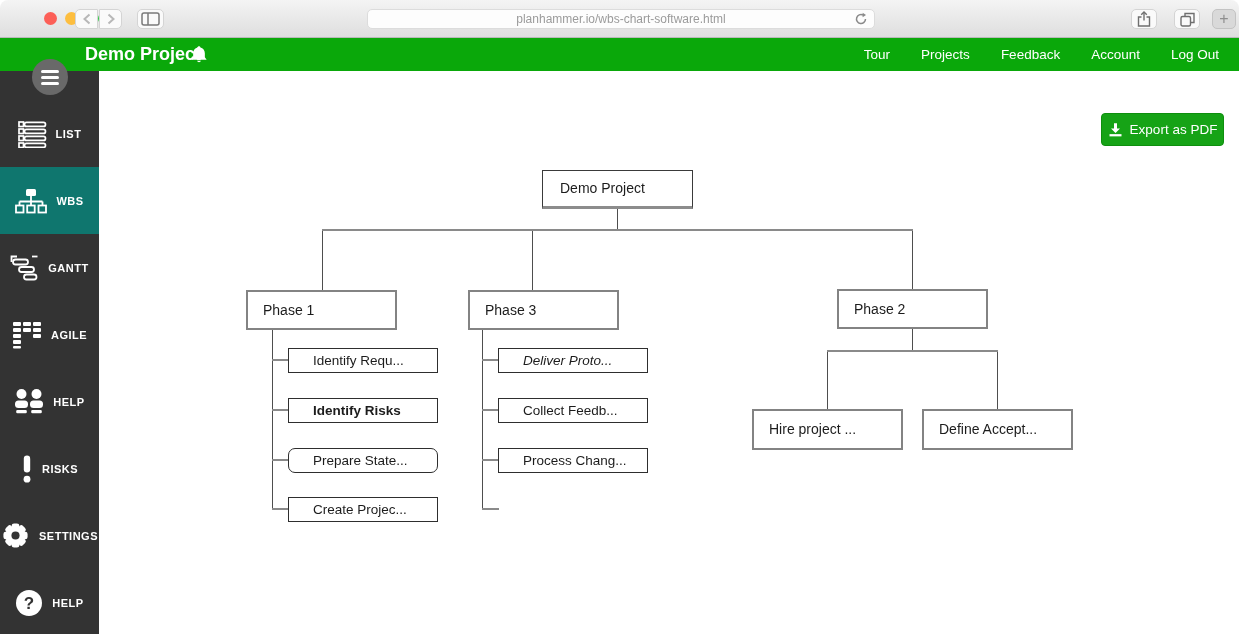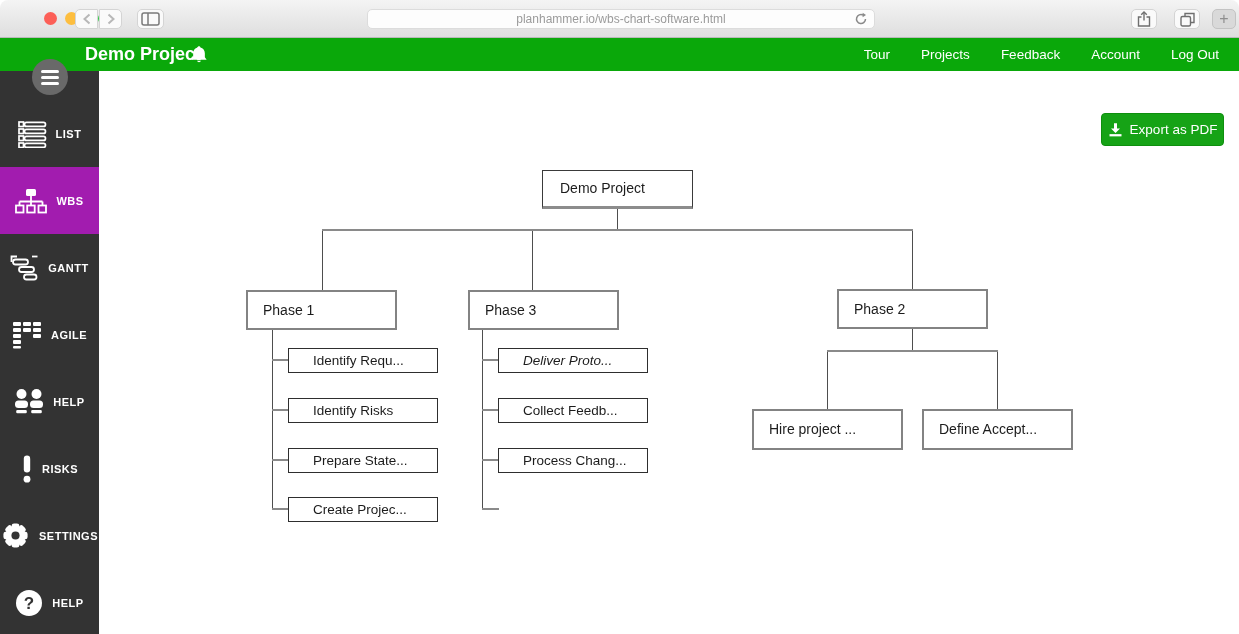--- a/index.html
+++ b/index.html
@@ -36,21 +36,21 @@
   .navbar .title { position:absolute; left:85px; color:#fff; font-size:18px; font-weight:600; }
   .navbar .bell { position:absolute; left:190px; top:7px; }
   .nav-links { position:absolute; right:20px; display:flex; gap:31px; }
   .nav-links a { color:#fff; font-size:13.5px; text-decoration:none; cursor:pointer; }
 
   
   .sidebar { position:absolute; left:0; top:71px; width:99px; height:563px;
     background:#333333; padding-top:29px; }
   .side-item { width:99px; height:67px; display:flex; flex-direction:row;
     align-items:center; justify-content:center; gap:9px; cursor:pointer; }
-  .side-item.active { background:#a21caf; }
+  .side-item.active { background:#0f766e; }
   .side-item .lbl { color:#fff; font-size:11px; font-weight:bold; letter-spacing:.5px; }
   .hamburger { position:absolute; left:32px; top:59px; width:36px; height:36px;
     border-radius:50%; background:#696969; z-index:40; display:flex;
     flex-direction:column; align-items:center; justify-content:center; gap:3px; cursor:pointer; }
   .hamburger span { display:block; width:18px; height:3px; background:#fff; border-radius:1.5px; }
 
   
   .main { position:absolute; left:99px; top:71px; width:1140px; height:563px; background:#fff; }
   .export-btn { position:absolute; left:1101px; top:113px; width:123px; height:33px;
     background:#16a316; border:1px solid #0e8f0e; border-radius:4px; color:#fff;
@@ -280,22 +280,22 @@
   <div class="node node-lg" style="left:246px;top:290px;width:151px;height:40px;">Phase 1</div>
   <div class="node node-lg" style="left:468px;top:290px;width:151px;height:40px;">Phase 3</div>
   <div class="node node-lg" style="left:837px;top:289px;width:151px;height:40px;">Phase 2</div>
 
   <div class="ln" style="left:272px;top:330px;width:1px;height:180px;"></div>
   <div class="ln gray" style="left:272px;top:359px;width:17px;height:2px;"></div>
   <div class="ln gray" style="left:272px;top:409px;width:17px;height:2px;"></div>
   <div class="ln gray" style="left:272px;top:459px;width:17px;height:2px;"></div>
   <div class="ln gray" style="left:272px;top:508px;width:17px;height:2px;"></div>
   <div class="node node-sm" style="left:288px;top:348px;width:150px;height:25px;">Identify Requ...</div>
-  <div class="node node-sm" style="left:288px;top:398px;width:150px;height:25px;">Identify Risks</div>
-  <div class="node node-sm" style="left:288px;top:448px;width:150px;height:25px;">Prepare State...</div>
+  <div class="node node-sm" style="left:288px;top:398px;width:150px;height:25px;font-weight:bold;">Identify Risks</div>
+  <div class="node node-sm" style="left:288px;top:448px;width:150px;height:25px;border-radius:7px;">Prepare State...</div>
   <div class="node node-sm" style="left:288px;top:497px;width:150px;height:25px;">Create Projec...</div>
 
   <div class="ln" style="left:482px;top:330px;width:1px;height:180px;"></div>
   <div class="ln gray" style="left:482px;top:359px;width:17px;height:2px;"></div>
   <div class="ln gray" style="left:482px;top:409px;width:17px;height:2px;"></div>
   <div class="ln gray" style="left:482px;top:459px;width:17px;height:2px;"></div>
   <div class="ln gray" style="left:482px;top:508px;width:17px;height:2px;"></div>
   <div class="node node-sm" style="left:498px;top:348px;width:150px;height:25px;font-style:italic;">Deliver Proto...</div>
   <div class="node node-sm" style="left:498px;top:398px;width:150px;height:25px;">Collect Feedb...</div>
   <div class="node node-sm" style="left:498px;top:448px;width:150px;height:25px;">Process Chang...</div>

